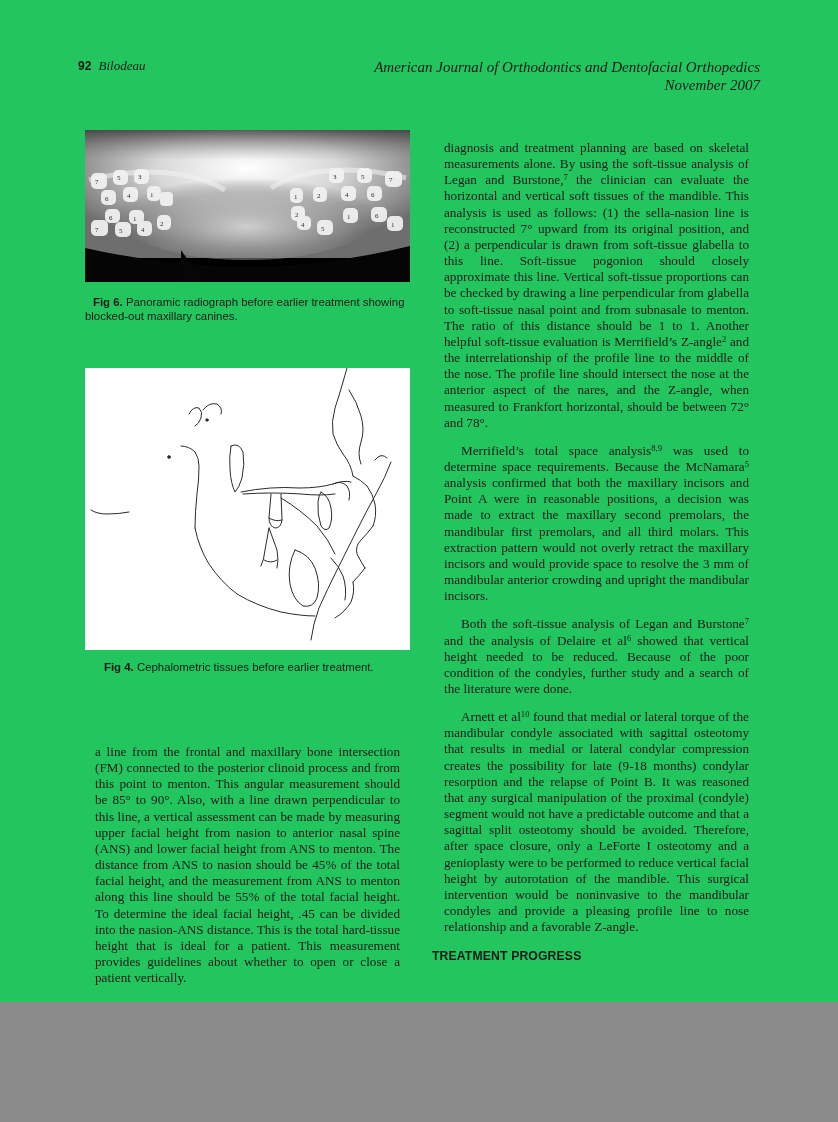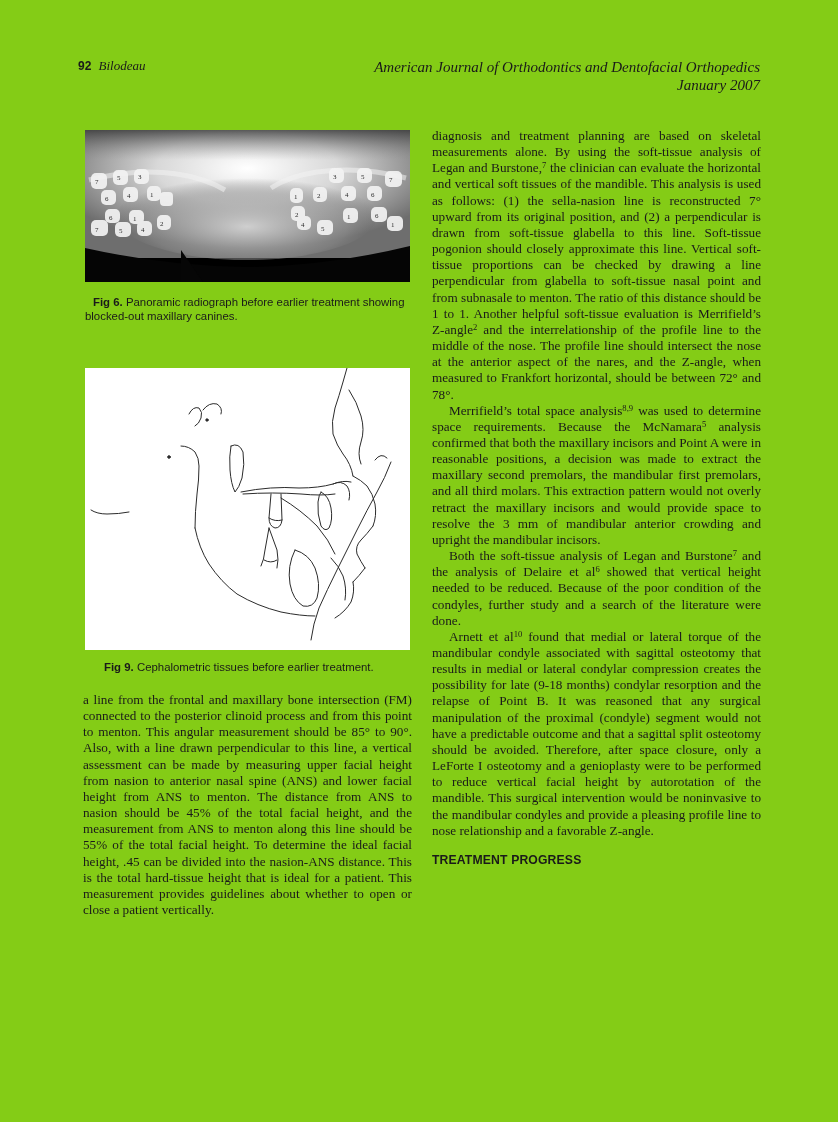--- a/index.html
+++ b/index.html
@@ -4,22 +4,22 @@
 <title>Journal Page</title>
 <style>
   html, body {
     margin: 0;
     padding: 0;
     background: #8a8a8a;
   }
   .page {
     position: relative;
     width: 838px;
-    height: 1122px;
-    background: #84cc16;
+    height: 1002px;
+    background: #22c55e;
     overflow: hidden;
     font-family: "Liberation Serif", "DejaVu Serif", serif;
     color: #1a1a1a;
   }
 
   
   .running-head {
     position: absolute;
     left: 78px;
     top: 58px;
@@ -63,21 +63,21 @@
     width: 329px;
     text-align: justify;
     font-size: 13.2px;
     line-height: 16.15px;
     hyphens: none;
   }
   .col-left  { left: 83px; }
   .col-right { left: 432px; top: 128px; width: 329px; }
 
   .col p {
-    margin: 0;
+    margin: 12px;
     text-indent: 17px;
     text-align: justify;
     font-family: Liberation Serif, serif;
   }
   .col p.noindent { text-indent: 0; }
 
   sup {
     font-size: 8.6px;
     line-height: 0;
     vertical-align: 0.42em;
@@ -120,21 +120,21 @@
 <body>
 
 <div class="page">
 
   <div class="running-head">
     <div class="rh-left">
       <span class="rh-pageno">92</span><span class="rh-author">Bilodeau</span>
     </div>
     <div class="rh-right">
       <span>American Journal of Orthodontics and Dentofacial Orthopedics</span>
-      <span class="rh-date">January 2007</span>
+      <span class="rh-date">November 2007</span>
     </div>
   </div>
 
   <div class="figure" id="fig6-wrap">
     <svg id="fig6-img" viewBox="0 0 325 152" preserveAspectRatio="none">
       <defs>
         <radialGradient id="glow" cx="50%" cy="30%" r="62%">
           <stop offset="0%" stop-color="#ffffff"></stop>
           <stop offset="45%" stop-color="#d8d8d8"></stop>
           <stop offset="100%" stop-color="#6e6e6e"></stop>
@@ -272,25 +272,25 @@
         <path d="M268 214 Q270 224 266 234 Q260 244 250 250"></path>
 
         <path d="M6 142 Q12 146 22 146 Q34 146 44 144"></path>
 
         <path d="M290 92 Q296 84 302 90"></path>
       </g>
     </svg>
   </div>
 
   <div class="figure fig-caption" id="fig7-cap">
-    <span class="fig-label">Fig 9.</span>
+    <span class="fig-label">Fig 4.</span>
     <span>Cephalometric tissues before earlier treatment.</span>
   </div>
 
-  <div class="col col-left" id="left-col" style="top:692px;">
+  <div class="col col-left" id="left-col" style="top:732px;">
       <p class="noindent">a line from the frontal and maxillary bone intersection (FM) connected to the posterior clinoid process and from this point to menton. This angular measurement should be 85° to 90°. Also, with a line drawn perpendicular to this line, a vertical assessment can be made by measuring upper facial height from nasion to anterior nasal spine (ANS) and lower facial height from ANS to menton. The distance from ANS to nasion should be 45% of the total facial height, and the measurement from ANS to menton along this line should be 55% of the total facial height. To determine the ideal facial height, .45 can be divided into the nasion-ANS distance. This is the total hard-tissue height that is ideal for a patient. This measurement provides guidelines about whether to open or close a patient vertically.</p>
     </div>
 
   <div class="col col-right" id="right-col">
     <div>
         <p class="noindent">diagnosis and treatment planning are based on skeletal measurements alone. By using the soft-tissue analysis of Legan and Burstone,<sup>7</sup> the clinician can evaluate the horizontal and vertical soft tissues of the mandible. This analysis is used as follows: (1) the sella-nasion line is reconstructed 7° upward from its original position, and (2) a perpendicular is drawn from soft-tissue glabella to this line. Soft-tissue pogonion should closely approximate this line. Vertical soft-tissue proportions can be checked by drawing a line perpendicular from glabella to soft-tissue nasal point and from subnasale to menton. The ratio of this distance should be 1 to 1. Another helpful soft-tissue evaluation is Merrifield’s Z-angle<sup>2</sup> and the interrelationship of the profile line to the middle of the nose. The profile line should intersect the nose at the anterior aspect of the nares, and the Z-angle, when measured to Frankfort horizontal, should be between 72° and 78°.</p>
         <p>Merrifield’s total space analysis<sup>8,9</sup> was used to determine space requirements. Because the McNamara<sup>5</sup> analysis confirmed that both the maxillary incisors and Point A were in reasonable positions, a decision was made to extract the maxillary second premolars, the mandibular first premolars, and all third molars. This extraction pattern would not overly retract the maxillary incisors and would provide space to resolve the 3 mm of mandibular anterior crowding and upright the mandibular incisors.</p>
         <p>Both the soft-tissue analysis of Legan and Burstone<sup>7</sup> and the analysis of Delaire et al<sup>6</sup> showed that vertical height needed to be reduced. Because of the poor condition of the condyles, further study and a search of the literature were done.</p>
         <p>Arnett et al<sup>10</sup> found that medial or lateral torque of the mandibular condyle associated with sagittal osteotomy that results in medial or lateral condylar compression creates the possibility for late (9-18 months) condylar resorption and the relapse of Point B. It was reasoned that any surgical manipulation of the proximal (condyle) segment would not have a predictable outcome and that a sagittal split osteotomy should be avoided. Therefore, after space closure, only a LeForte I osteotomy and a genioplasty were to be performed to reduce vertical facial height by autorotation of the mandible. This surgical intervention would be noninvasive to the mandibular condyles and provide a pleasing profile line to nose relationship and a favorable Z-angle.</p>
       </div>

